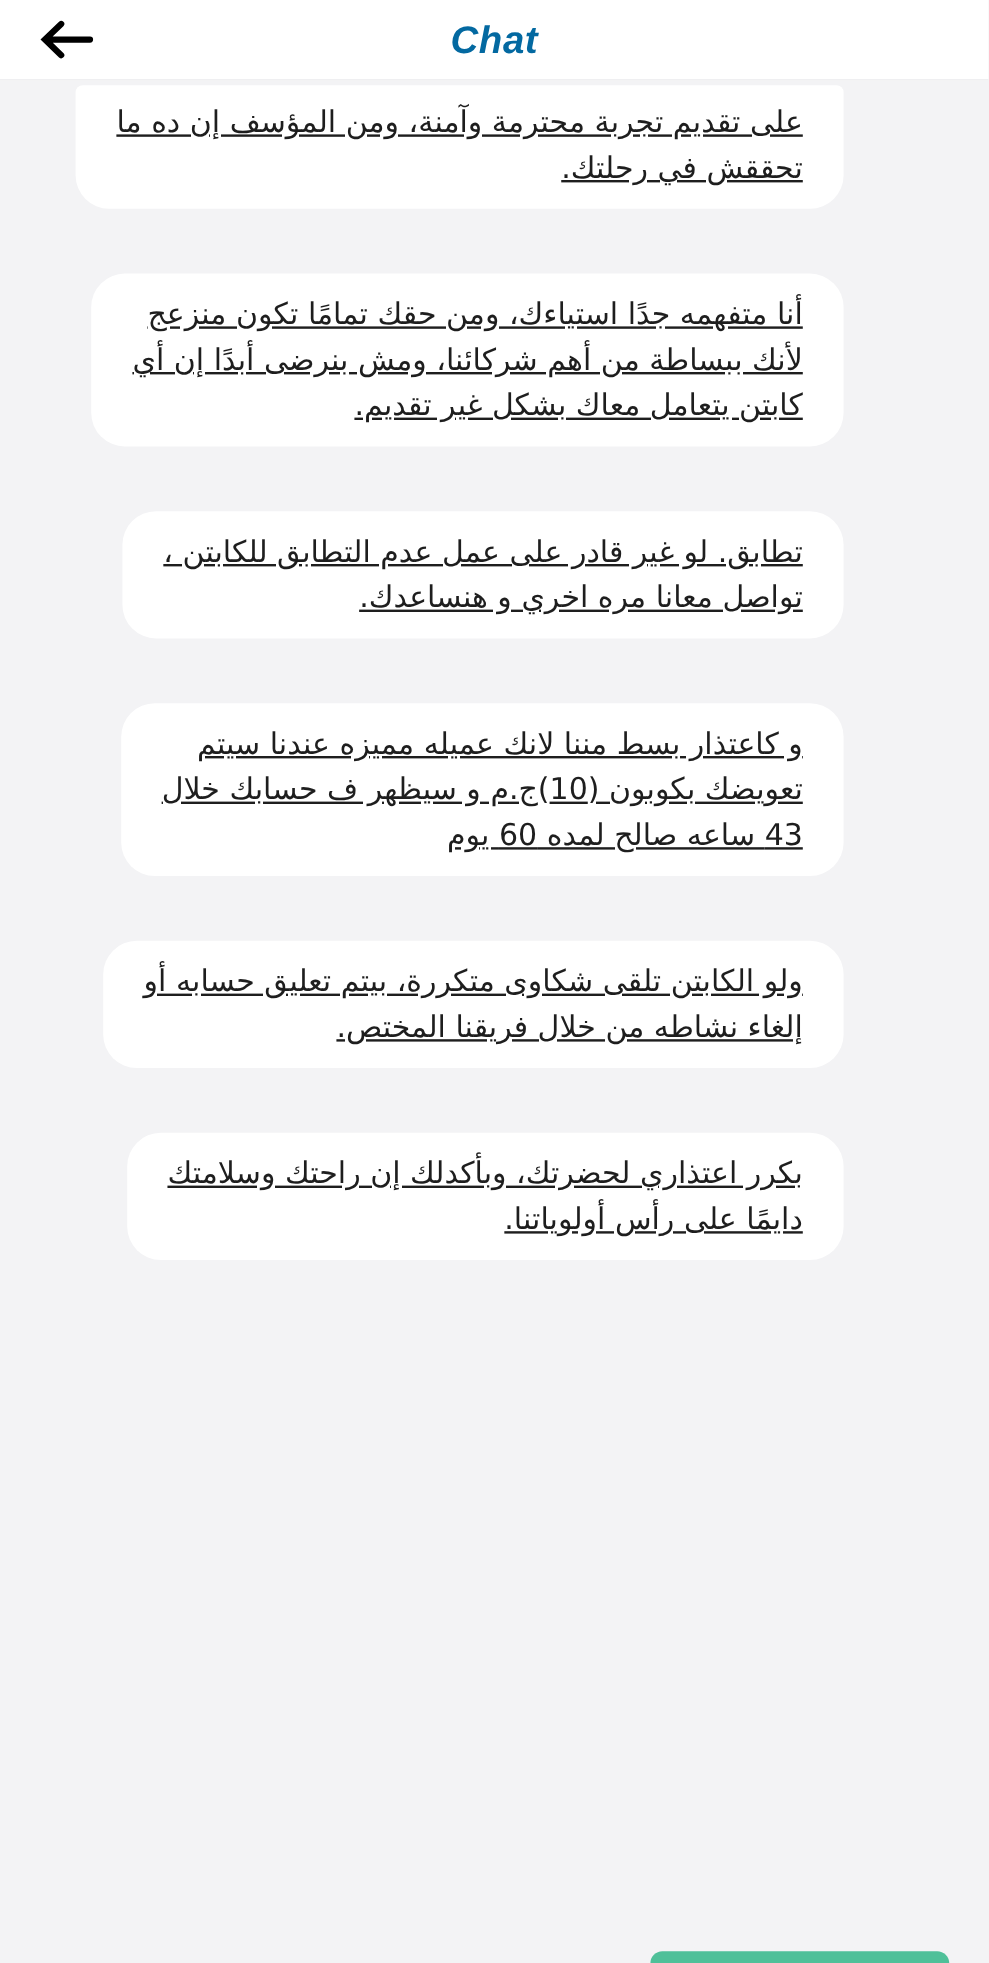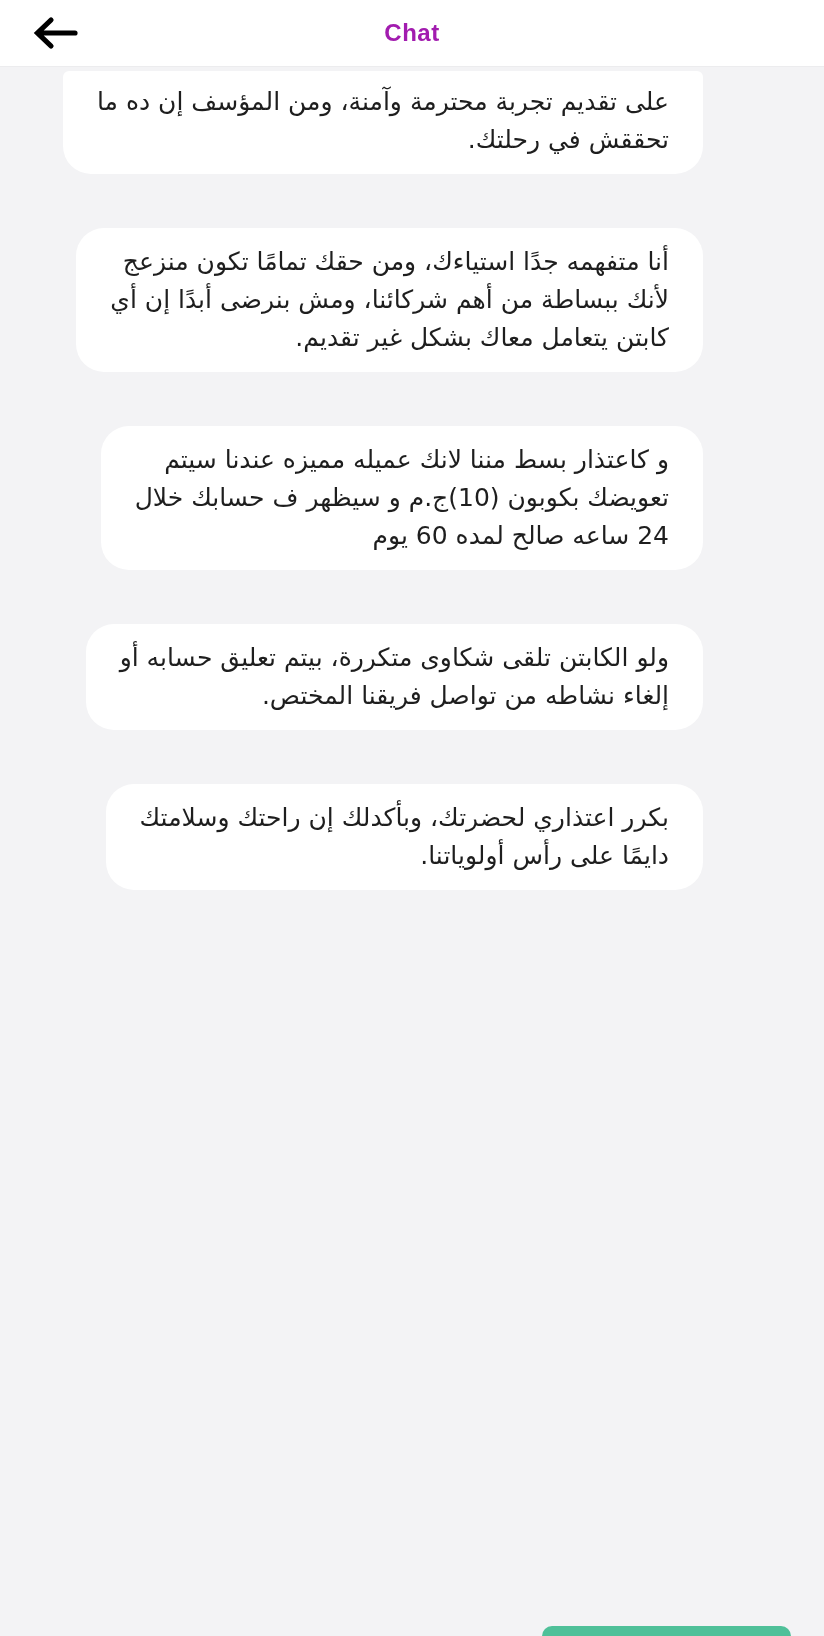--- a/index.html
+++ b/index.html
@@ -23,23 +23,24 @@
     background: var(--header-bg, #ffffff);
     border-bottom: 1px solid var(--header-border, #ececee);
     display: flex;
     align-items: center;
     justify-content: center;
   }
   .header h1 {
     margin: 0;
     font-family: "Liberation Sans", "DejaVu Sans", sans-serif;
     font-weight: 700;
-    font-size: 24px;
-    color: #a21caf;
+    font-size: 32px;
+    color: #0369a1;
     letter-spacing: 0.5px;
+    font-style: italic;
   }
   .back-btn {
     position: absolute;
     left: 26px;
     top: 12px;
     width: 58px;
     height: 42px;
     background: none;
     border: none;
     padding: 0;
@@ -66,21 +67,21 @@
     padding: 15px 34px;
     max-width: 676px;
     width: fit-content;
     font-size: 25px;
     line-height: 38px;
     color: var(--text, #1e1e1e);
     direction: rtl;
     text-align: right;
     white-space: pre-line;
   }
-  .bubble.incoming { margin-right: 121px; }
+  .bubble.incoming { margin-right: 121px; text-decoration: underline; }
   .bubble.clipped-top {
     border-top-left-radius: 6px;
     border-top-right-radius: 6px;
     padding-top: 12px;
   }
   .bubble.outgoing-partial {
     position: absolute;
     bottom: 0;
     right: 33px;
     width: 249px;
@@ -104,23 +105,25 @@
     </button>
     <h1>Chat</h1>
   </header>
 
   <main class="chat">
       <div class="bubble incoming clipped-top">على تقديم تجربة محترمة وآمنة، ومن المؤسف إن ده ما
 تحققش في رحلتك.</div>
       <div class="bubble incoming">أنا متفهمه جدًا استياءك، ومن حقك تمامًا تكون منزعج
 لأنك ببساطة من أهم شركائنا، ومش بنرضى أبدًا إن أي
 كابتن يتعامل معاك بشكل غير تقديم.</div>
+      <div class="bubble incoming">تطابق. لو غير قادر على عمل عدم التطابق للكابتن ،
+تواصل معانا مره اخري و هنساعدك.</div>
       <div class="bubble incoming">و كاعتذار بسط مننا لانك عميله مميزه عندنا سيتم
 تعويضك بكوبون (10)ج.م و سيظهر ف حسابك خلال
-24 ساعه صالح لمده 60 يوم</div>
+43 ساعه صالح لمده 60 يوم</div>
       <div class="bubble incoming">ولو الكابتن تلقى شكاوى متكررة، بيتم تعليق حسابه أو
-إلغاء نشاطه من تواصل فريقنا المختص.</div>
+إلغاء نشاطه من خلال فريقنا المختص.</div>
       <div class="bubble incoming">بكرر اعتذاري لحضرتك، وبأكدلك إن راحتك وسلامتك
 دايمًا على رأس أولوياتنا.</div>
     </main>
 
 <div class="bubble outgoing-partial"></div>
   </div>
 
 </body></html>

